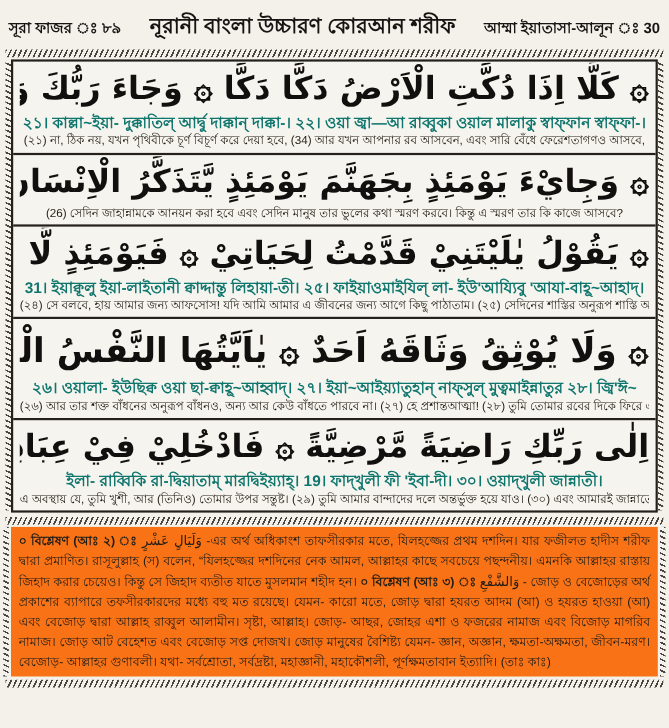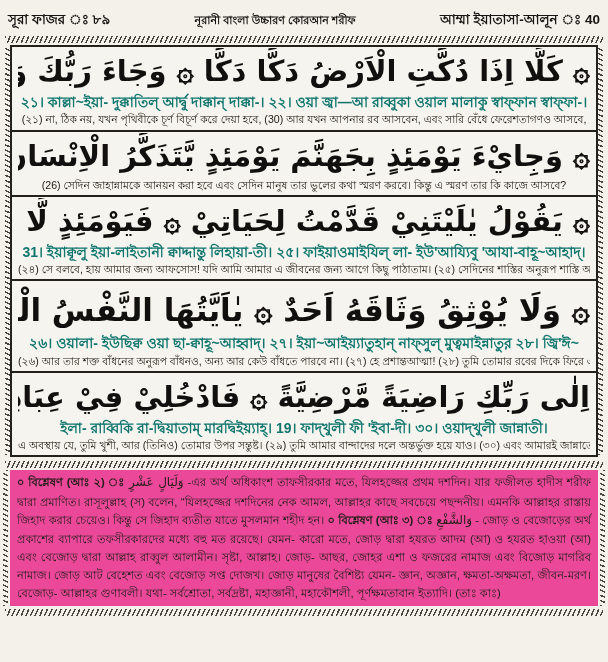--- a/index.html
+++ b/index.html
@@ -11,21 +11,21 @@
     overflow:hidden;
   }
   .page { width:608px; height:662px; padding:2px 0; position:relative; }
 
   
   .header {
     display:flex; justify-content:space-between; align-items:baseline;
     padding:7px 8px 3px 8px; font-weight:bold; font-size:13.5px;
     white-space:nowrap; overflow:hidden;
   }
-  .header .center-title { font-size:11px;text-align:center; }
+  .header .center-title { font-size:19px;text-align:center; }
 
   
   .hatch-h {
     height:7px; margin:1px 5px;
     background:repeating-linear-gradient(115deg,#4a4540 0 1.4px,transparent 1.4px 4.2px);
   }
   .side-hatch { position:relative; }
   .side-hatch::before, .side-hatch::after {
     content:""; position:absolute; top:0; bottom:0; width:5px;
     background:repeating-linear-gradient(25deg,#4a4540 0 1.4px,transparent 1.4px 4.6px);
@@ -55,44 +55,44 @@
   }
   .trans {
     text-align:center; font-size:10.6px; line-height:1.35; color:#242019;
     padding:1px 0 1px 0; white-space:nowrap; overflow:hidden;
   }
 
   
   .footnote {
     margin:2px 10px 0 10px; padding:3px 7px 4px 7px;
     font-size:11.3px; line-height:1.6; text-align:justify; color:#211d18;
-    background:#ec4899;
+    background:#f97316;
   }
   .fn-label { font-weight:bold; }
   .fn-arabic { font-family:"DejaVu Sans",sans-serif; direction:rtl; unicode-bidi:embed; font-size:12px; }
 </style>
 </head>
 <body>
 
 <div class="page">
 
   <div class="header">
     <span>সূরা ফাজর ঃ ৮৯</span>
     <span class="center-title">নূরানী বাংলা উচ্চারণ কোরআন শরীফ</span>
-    <span>আম্মা ইয়াতাসা-আলূন ঃ 40</span>
+    <span>আম্মা ইয়াতাসা-আলূন ঃ 30</span>
   </div>
 
   <div class="hatch-h"></div>
 
   <div class="main-box side-hatch">
 
     <div class="block">
       <div class="arabic">۞ كَلَّا اِذَا دُكَّتِ الْاَرْضُ دَكًّا دَكًّا ۞ وَجَاءَ رَبُّكَ وَالْمَلَكُ صَفًّا صَفًّا ه</div>
       <div class="translit">২১। কাল্লা~ইয়া- দুক্কাতিল্ আর্দ্বু দাক্কান্ দাক্কা-। ২২। ওয়া জ্বা—আ রাব্বুকা ওয়াল মালাকু স্বাফ্ফান স্বাফ্ফা-।</div>
-      <div class="trans">(২১) না, ঠিক নয়, যখন পৃথিবীকে চূর্ণ বিচূর্ণ করে দেয়া হবে, (30) আর যখন আপনার রব আসবেন, এবং সারি বেঁধে ফেরেশতাগণও আসবে,</div>
+      <div class="trans">(২১) না, ঠিক নয়, যখন পৃথিবীকে চূর্ণ বিচূর্ণ করে দেয়া হবে, (34) আর যখন আপনার রব আসবেন, এবং সারি বেঁধে ফেরেশতাগণও আসবে,</div>
     </div>
 
     <div class="block">
       <div class="arabic">۞ وَجِايْءَ يَوْمَئِذٍ بِجَهَنَّمَ يَوْمَئِذٍ يَّتَذَكَّرُ الْاِنْسَانُ وَاَنّٰى لَهُ الذِّكْرٰى ه</div>
       <div class="trans">(26) সেদিন জাহান্নামকে আনয়ন করা হবে এবং সেদিন মানুষ তার ভুলের কথা স্মরণ করবে। কিন্তু এ স্মরণ তার কি কাজে আসবে?</div>
     </div>
 
     <div class="block">
       <div class="arabic">۞ يَقُوْلُ يٰلَيْتَنِيْ قَدَّمْتُ لِحَيَاتِيْ ۞ فَيَوْمَئِذٍ لَّا يُعَذِّبُ عَذَابَهُ اَحَدٌ ه</div>
       <div class="translit">31। ইয়াক্বূলু ইয়া-লাইতানী ক্বাদ্দাম্তু লিহায়া-তী। ২৫। ফাইয়াওমাইযিল্ লা- ইউ'আয্যিবু 'আযা-বাহূ~আহাদ্।</div>

